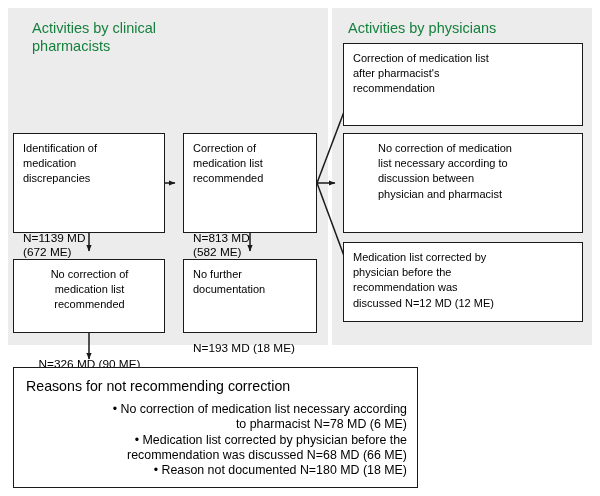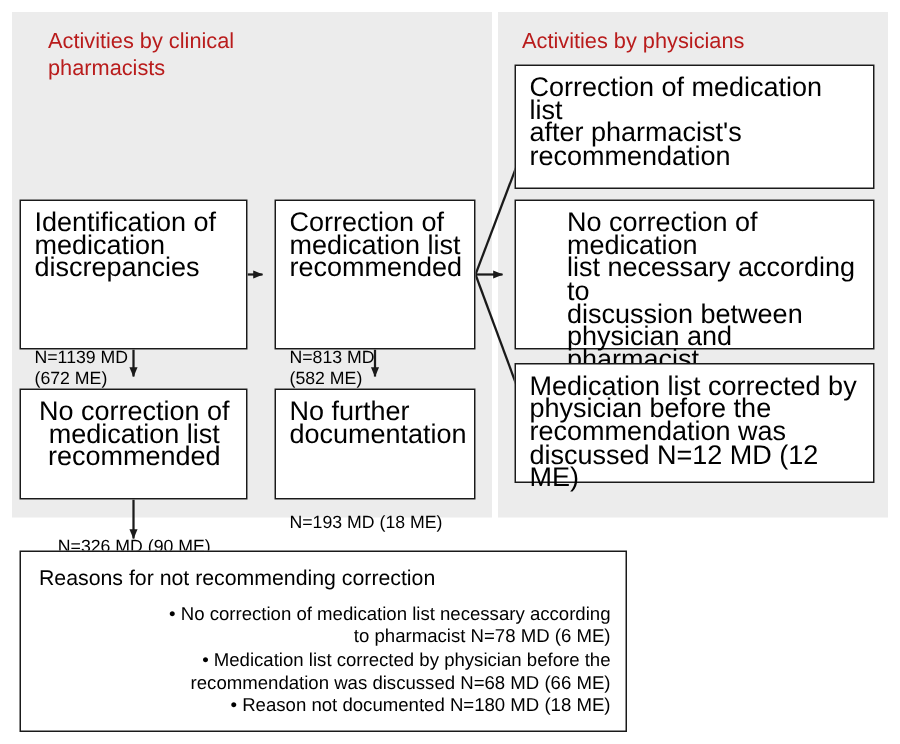--- a/index.html
+++ b/index.html
@@ -36,21 +36,21 @@
   #panel-physicians {
     left: 332px;
     top: 8px;
     width: 260px;
     height: 337px;
   }
   .panel-title {
     position: absolute;
     font-size: 14.5px;
     line-height: 18px;
-    color: #b91c1c;
+    color: #15803d;
     white-space: pre-line;
   }
   #title-pharmacists {
     left: 32px;
     top: 19px;
     width: 260px;
   }
   #title-physicians {
     left: 348px;
     top: 19px;
@@ -58,21 +58,21 @@
   }
   .node {
     position: absolute;
     box-sizing: border-box;
     background: #ffffff;
     border: 1.3px solid #1a1a1a;
     padding: 7px 8px 6px 9px;
   }
   .node .ttl {
     display: block;
-    font-size: 18px;
+    font-size: 11px;
     line-height: 15.2px;
     white-space: pre-line;
   }
   .node .num {
     display: block;
     font-size: 11.8px;
     line-height: 14.6px;
     white-space: pre-line;
     margin-top: 44px;
   }

